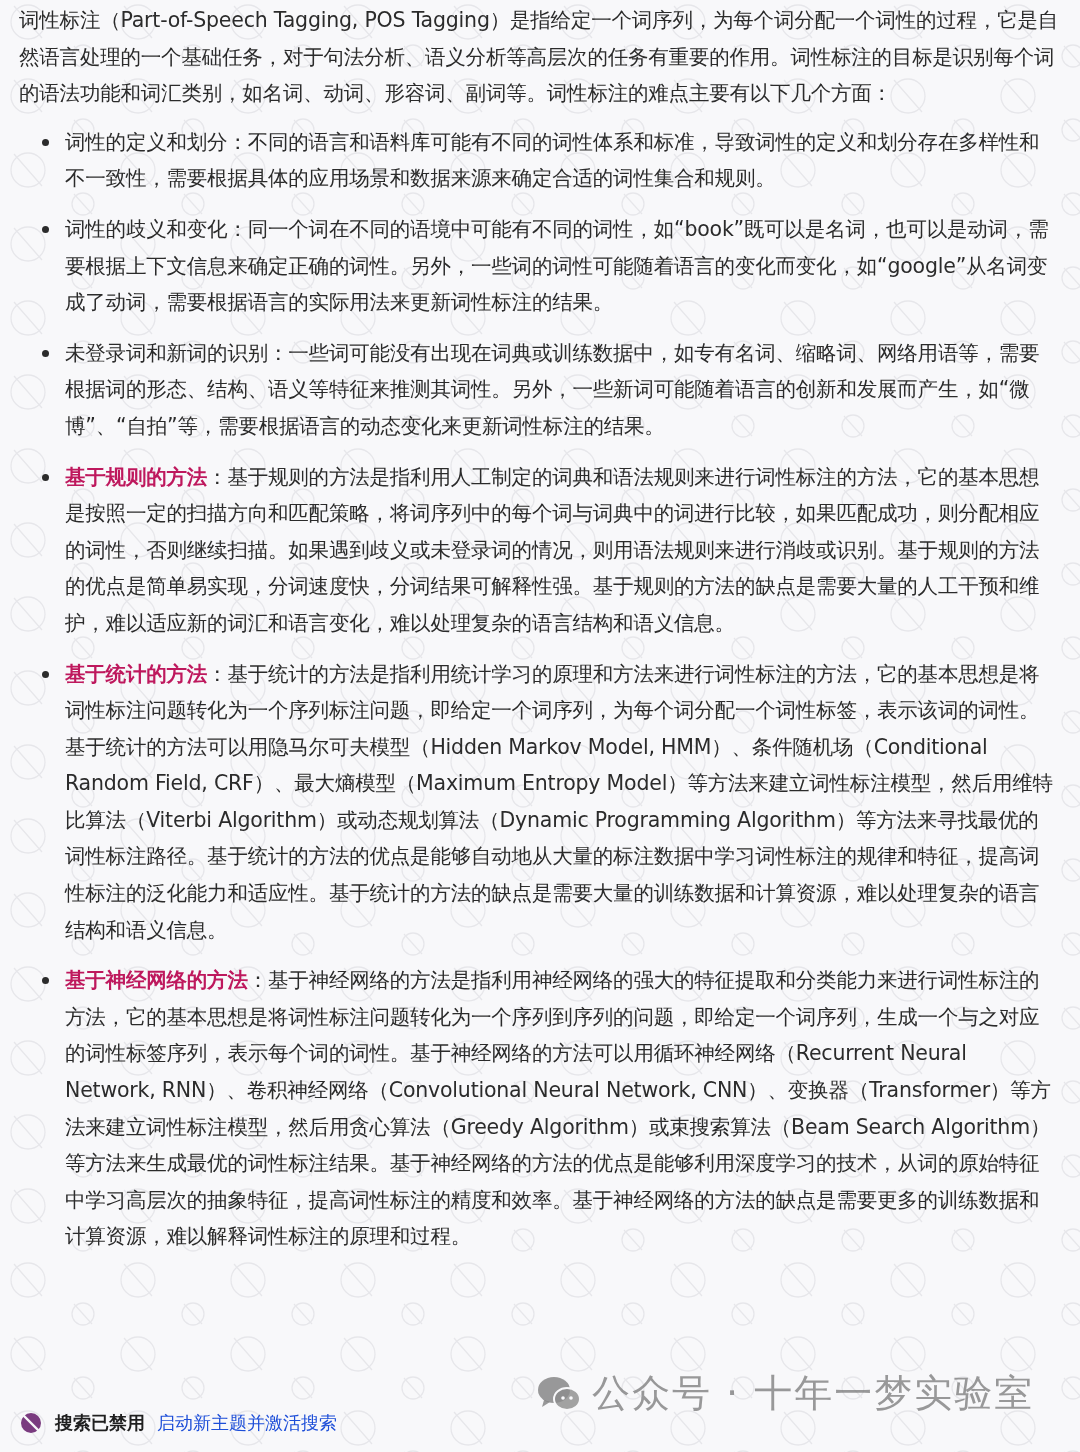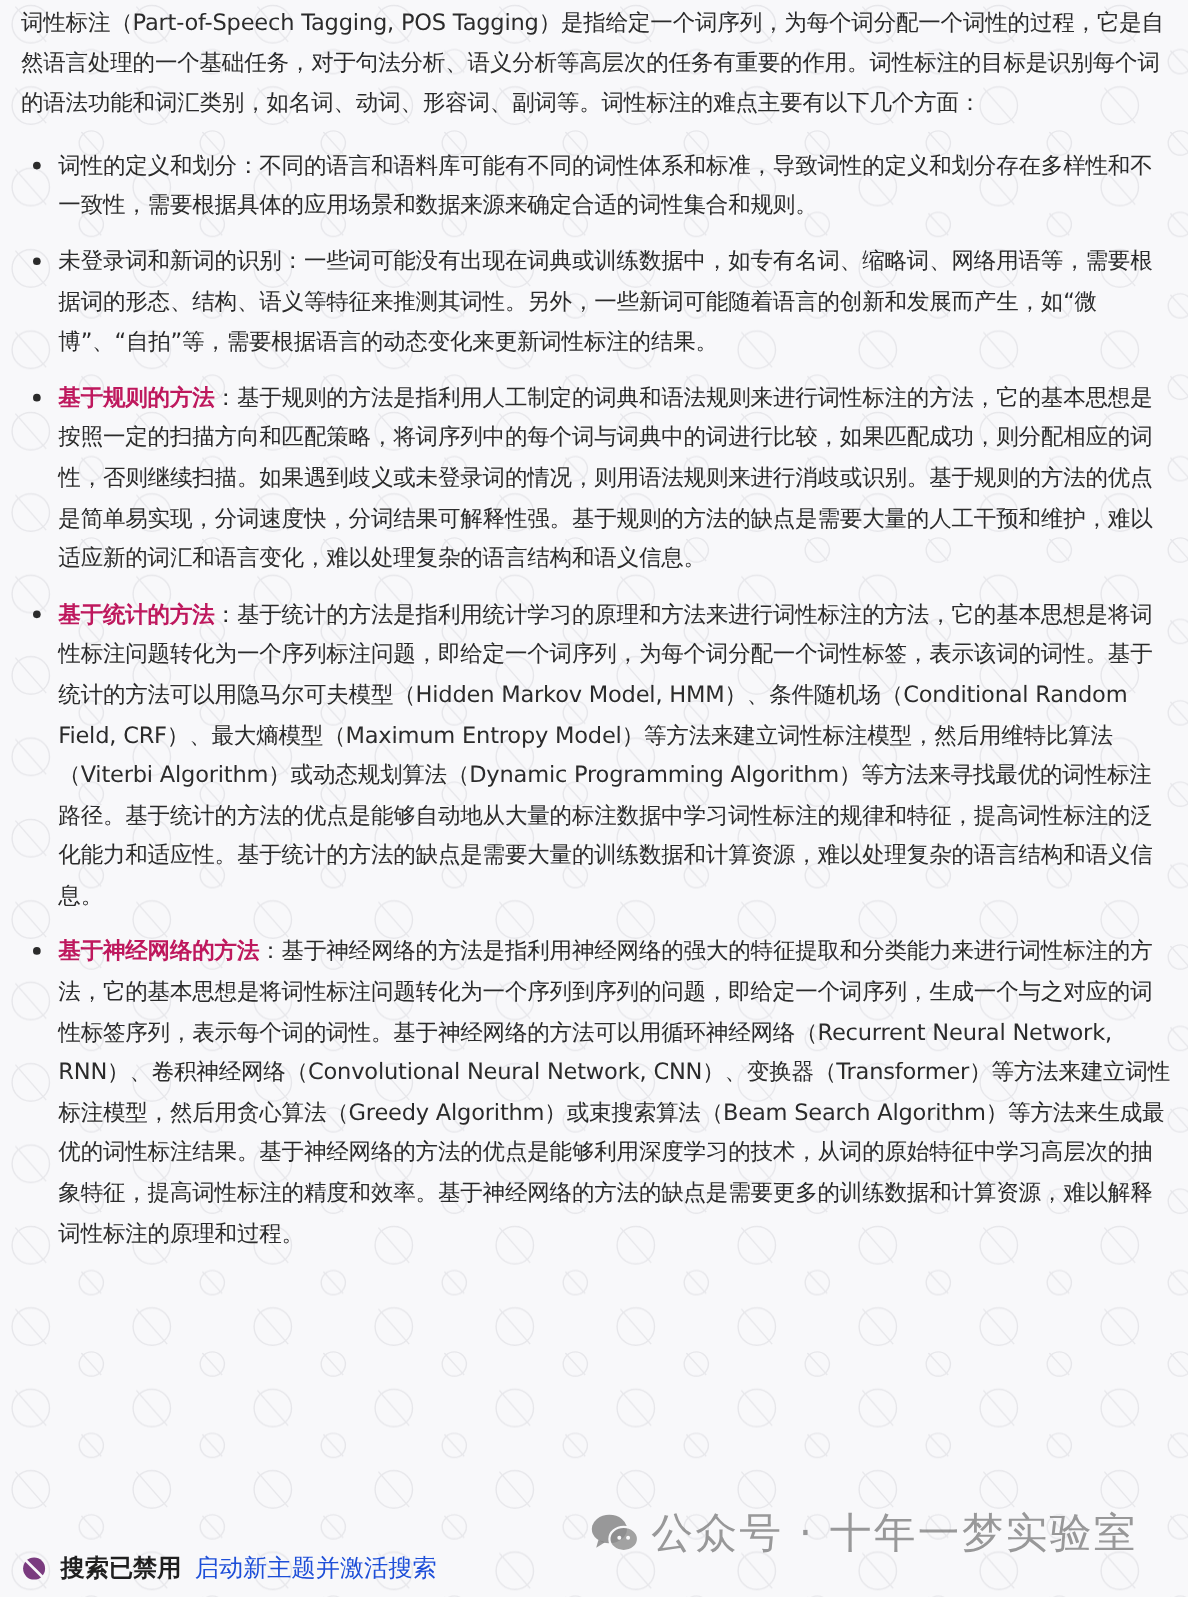--- a/index.html
+++ b/index.html
@@ -28,24 +28,24 @@
     z-index: 1;
     padding: 2px 14px 0 19px;
     font-size: 20.5px;
     line-height: 36.6px;
     letter-spacing: -0.2px;
   }
   p {
     margin: 0;
   }
   .intro {
-    margin-bottom: 20px;
+    margin-bottom: 0;
   }
   ul {
-    margin: 0;
+    margin: 12px;
     padding: 0 0 0 34px;
     list-style: none;
   }
   li {
     position: relative;
     margin: 0 0 14px 0;
   }
   li::before {
     content: "";
     position: absolute;
@@ -77,21 +77,21 @@
     pointer-events: none;
   }
   .footer {
     position: absolute;
     left: 19px;
     top: 1411px;
     z-index: 3;
     display: flex;
     align-items: center;
     gap: 12px;
-    font-size: 22px;
+    font-size: 18px;
   }
   .footer .disabled-label {
     font-weight: bold;
     color: #1f1f1f;
   }
   .footer .activate-link {
     color: #1d4ed8;
     cursor: pointer;
   }
   .icon-wrap {
@@ -115,20 +115,21 @@
     </pattern>
   </defs>
   <rect width="1080" height="1452" fill="url(#wm)"></rect>
 </svg>
 
 <div class="content">
   <p class="intro">词性标注（Part-of-Speech Tagging, POS Tagging）是指给定一个词序列，为每个词分配一个词性的过程，它是自然语言处理的一个基础任务，对于句法分析、语义分析等高层次的任务有重要的作用。词性标注的目标是识别每个词的语法功能和词汇类别，如名词、动词、形容词、副词等。词性标注的难点主要有以下几个方面：</p>
 
   <ul>
     <li>词性的定义和划分：不同的语言和语料库可能有不同的词性体系和标准，导致词性的定义和划分存在多样性和不一致性，需要根据具体的应用场景和数据来源来确定合适的词性集合和规则。</li>
+    <li>词性的歧义和变化：同一个词在不同的语境中可能有不同的词性，如“book”既可以是名词，也可以是动词，需要根据上下文信息来确定正确的词性。另外，一些词的词性可能随着语言的变化而变化，如“google”从名词变成了动词，需要根据语言的实际用法来更新词性标注的结果。</li>
     <li>未登录词和新词的识别：一些词可能没有出现在词典或训练数据中，如专有名词、缩略词、网络用语等，需要根据词的形态、结构、语义等特征来推测其词性。另外，一些新词可能随着语言的创新和发展而产生，如“微博”、“自拍”等，需要根据语言的动态变化来更新词性标注的结果。</li>
   </ul>
 
 
   <ul>
     <li>
       <span class="bold">基于规则的方法</span><span>：</span><span>基于规则的方法是指利用人工制定的词典和语法规则来进行词性标注的方法，它的基本思想是按照一定的扫描方向和匹配策略，将词序列中的每个词与词典中的词进行比较，如果匹配成功，则分配相应的词性，否则继续扫描。如果遇到歧义或未登录词的情况，则用语法规则来进行消歧或识别。基于规则的方法的优点是简单易实现，分词速度快，分词结果可解释性强。基于规则的方法的缺点是需要大量的人工干预和维护，难以适应新的词汇和语言变化，难以处理复杂的语言结构和语义信息。</span>
     </li>
     <li>
       <span class="bold">基于统计的方法</span><span>：</span><span>基于统计的方法是指利用统计学习的原理和方法来进行词性标注的方法，它的基本思想是将词性标注问题转化为一个序列标注问题，即给定一个词序列，为每个词分配一个词性标签，表示该词的词性。基于统计的方法可以用隐马尔可夫模型（Hidden Markov Model, HMM）、条件随机场（Conditional Random Field, CRF）、最大熵模型（Maximum Entropy Model）等方法来建立词性标注模型，然后用维特比算法（Viterbi Algorithm）或动态规划算法（Dynamic Programming Algorithm）等方法来寻找最优的词性标注路径。基于统计的方法的优点是能够自动地从大量的标注数据中学习词性标注的规律和特征，提高词性标注的泛化能力和适应性。基于统计的方法的缺点是需要大量的训练数据和计算资源，难以处理复杂的语言结构和语义信息。</span>

